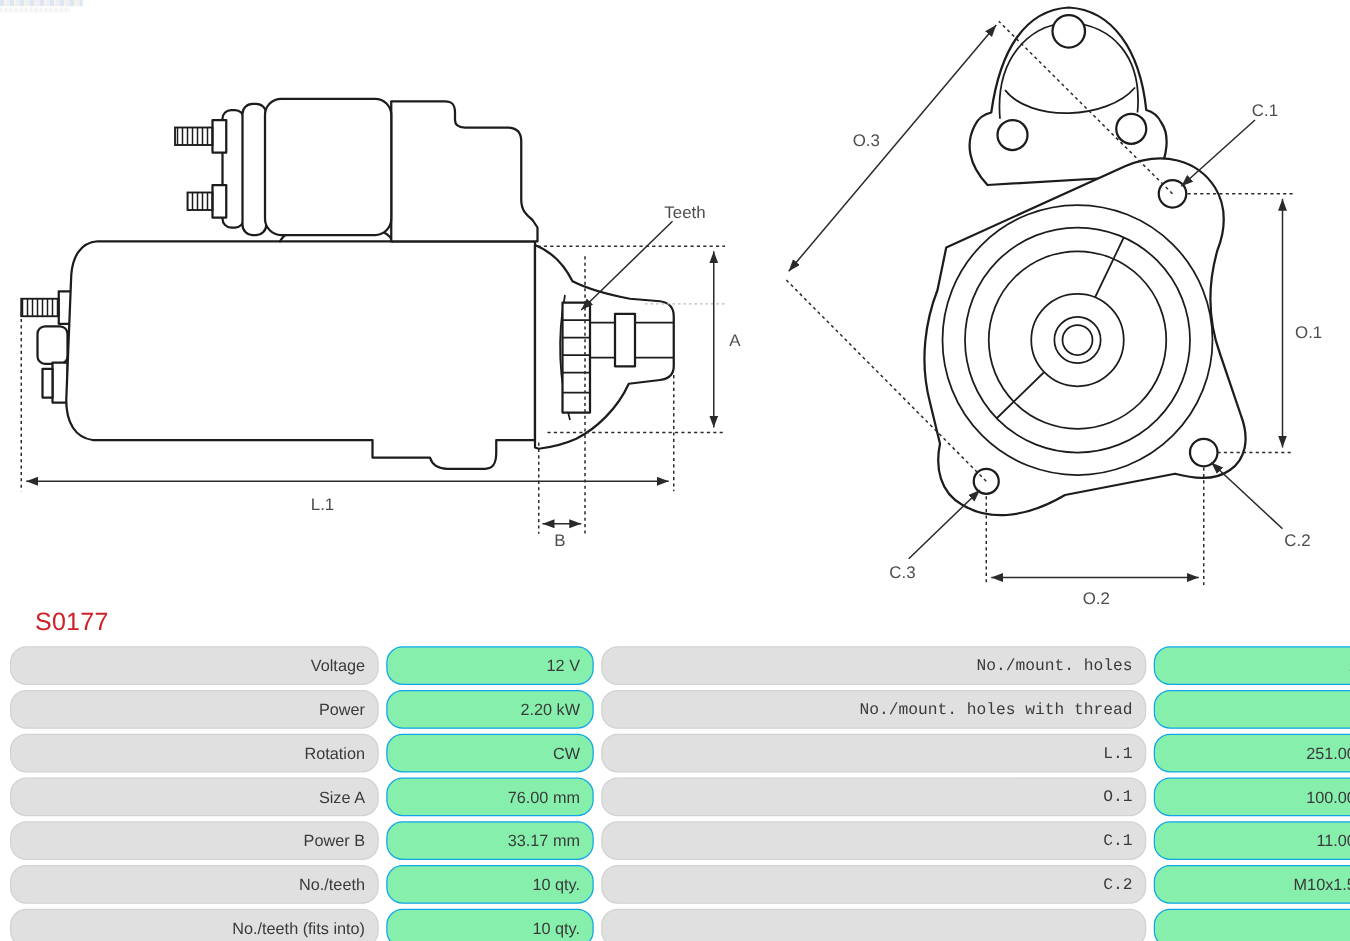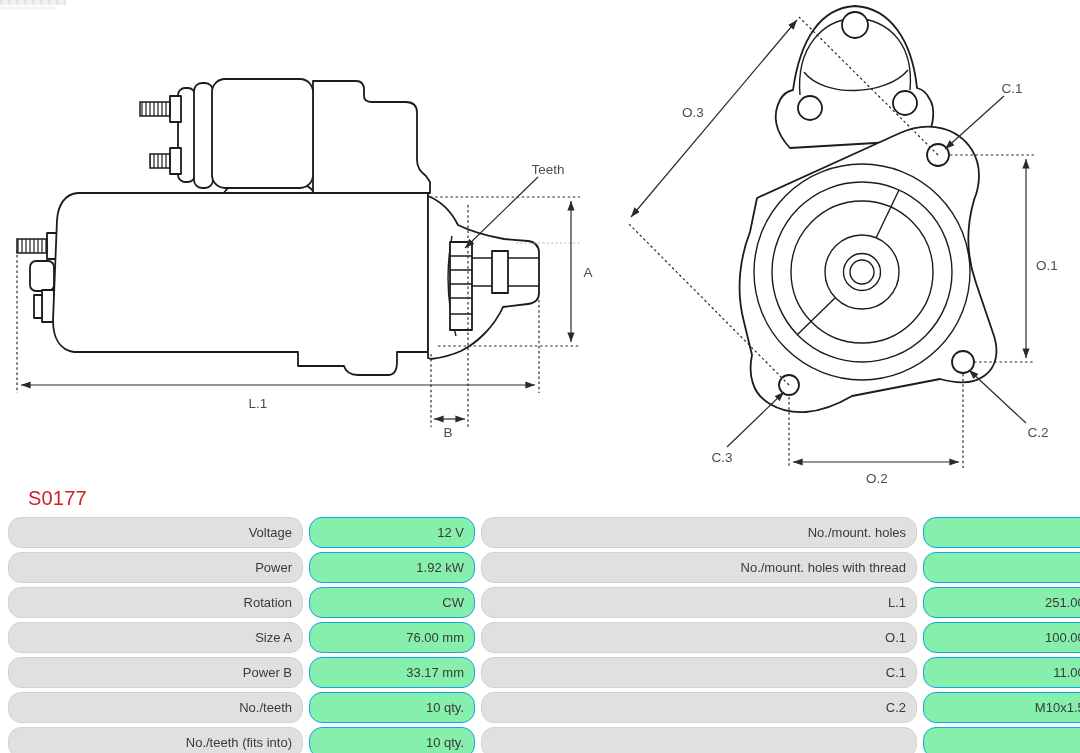--- a/index.html
+++ b/index.html
@@ -25,21 +25,21 @@
     table-layout:fixed;width:1061px;
   }
   #spec-table td{
     height:29px;padding:0 10px 0 4px;font-size:13px;color:#3a3a3a;
     text-align:right;vertical-align:middle;white-space:nowrap;overflow:hidden;border-radius:13px;
   }
   #spec-table td.label{background:#e0e0e0;border:1px solid #d2d2d2;}
   #spec-table td.value{background:#86efac;border:1px solid #0ea5e9;}
   #spec-table td.c1{width:279px;}
   #spec-table td.c2{width:150px;}
-  #spec-table td.c3{width:420px;}
+  #spec-table td.c3{width:420px;font-family:Liberation Mono, monospace;}
   #spec-table td.c4{width:182px;}
   svg text{font-family:"Liberation Sans", sans-serif;fill:#4d4d4d;font-size:13.5px;}
   .part{fill:#ffffff;stroke:#1c1c1c;stroke-width:1.8;stroke-linejoin:round;}
   .partline{fill:none;stroke:#1c1c1c;stroke-width:1.8;stroke-linecap:round;}
   .thin{fill:none;stroke:#1c1c1c;stroke-width:1.4;}
   .dim{fill:none;stroke:#2a2a2a;stroke-width:1.2;}
   .ext{fill:none;stroke:#2a2a2a;stroke-width:1.2;stroke-dasharray:2.5 2.6;}
   .centerline{fill:none;stroke:#b8b8b8;stroke-width:1;stroke-dasharray:2 2.4;}
 </style>
 </head>
@@ -181,21 +181,21 @@
 <table id="spec-table">
   <tbody>
       <tr>
         <td class="label c1">Voltage</td>
         <td class="value c2">12 V</td>
         <td class="label c3">No./mount. holes</td>
         <td class="value c4">2 qty.</td>
       </tr>
       <tr>
         <td class="label c1">Power</td>
-        <td class="value c2">1.92 kW</td>
+        <td class="value c2">2.20 kW</td>
         <td class="label c3">No./mount. holes with thread</td>
         <td class="value c4">1 qty.</td>
       </tr>
       <tr>
         <td class="label c1">Rotation</td>
         <td class="value c2">CW</td>
         <td class="label c3">L.1</td>
         <td class="value c4">251.00 mm</td>
       </tr>
       <tr>

